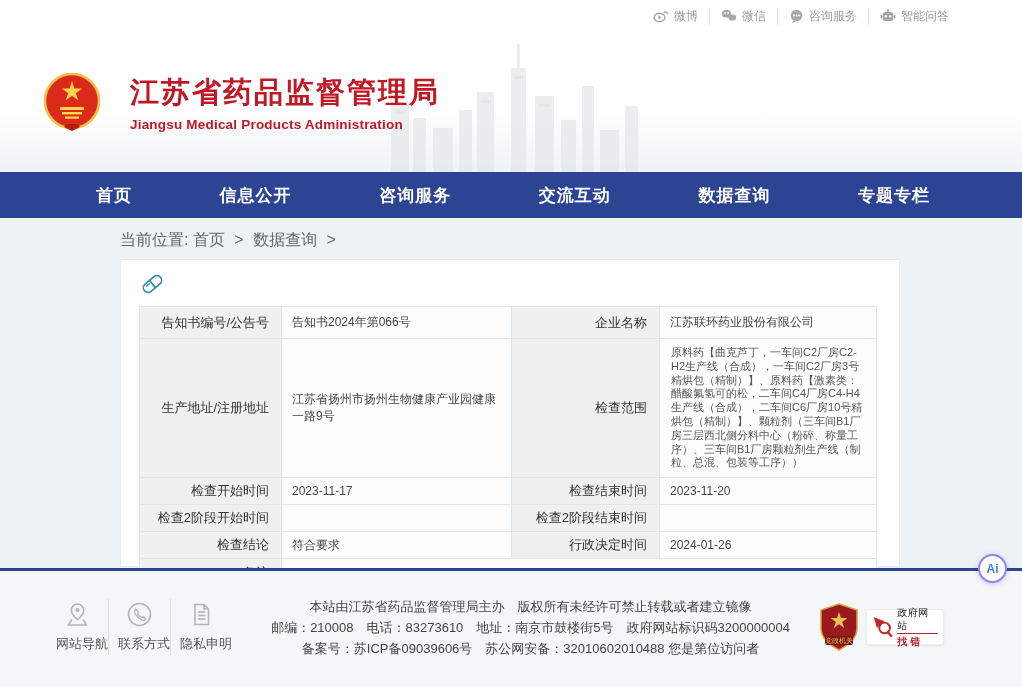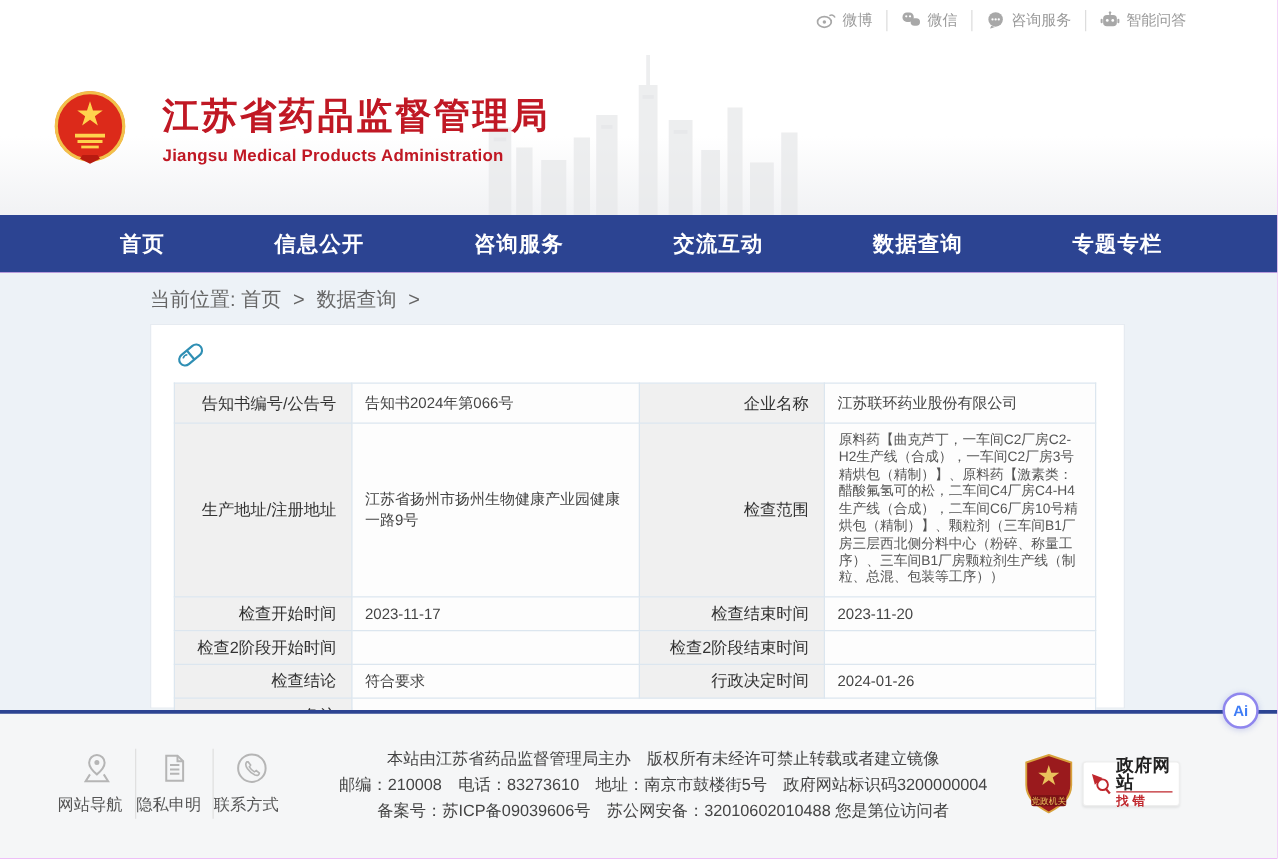--- a/index.html
+++ b/index.html
@@ -39,32 +39,32 @@
   table.rec td { border:1px solid #dce6ef; vertical-align:middle; }
   td.lbl { background:#f0f0f0; color:#333; font-size:13px; text-align:right; padding:4px 12px 4px 4px; }
   td.val { background:#fdfdfd; color:#444; font-size:12px; text-align:left; padding:4px 10px; }
   td.val.small { font-size:11px; line-height:13.8px; color:#555; padding:7px 11px; }
   tr.r0 td { height:32px; } tr.r1 td { height:115px; }
   tr.r2 td, tr.r3 td, tr.r4 td { height:27px; } tr.r5 td { height:28px; }
 
   
   .footer { position:relative; height:119px; background:#f5f6f7; border-top:3px solid #2c4492; display:flex; align-items:center; padding:4px 0 8px 0; }
   .quicklinks { display:flex; margin-left:46px; }
-  .ql-item { width:62px; text-align:left; cursor:pointer; padding:2px 0; }
+  .ql-item { width:62px; text-align:right; cursor:pointer; padding:2px 0; }
   .ql-item + .ql-item { border-left:1px solid #e0e0e0; }
   .ql-item svg { display:block; margin:0 auto; }
   .ql-label { display:block; font-size:13px; color:#555; margin-top:7px; }
 
   .footer-text { flex:1; text-align:center; font-size:13px; color:#444; line-height:21px; padding-left:10px; }
 
   .badges { display:flex; align-items:center; gap:7px; margin-right:78px; }
   .shield-badge { cursor:pointer; }
   .err-badge { width:78px; height:36px; background:#fff; border:1px solid #eee; border-radius:3px; box-shadow:0 1px 2px rgba(0,0,0,.08); display:flex; align-items:center; padding:0 5px; gap:4px; cursor:pointer; }
   .err-texts { display:flex; flex-direction:column; line-height:13px; }
-  .err-l1 { font-size:14px; color:#222; font-weight:bold; letter-spacing:.5px; }
+  .err-l1 { font-size:10px; color:#222; font-weight:normal; letter-spacing:.5px; }
   .err-l2 { font-size:10px; color:#c0272d; font-weight:bold; letter-spacing:3px; border-top:1px solid #c0272d; margin-top:1px; padding-top:1px; }
 
   .ai-btn { position:absolute; top:-17px; right:15px; width:29px; height:29px; border-radius:50%; background:#fff; border:2px solid #8f86ee; color:#3f7df6; font-size:12px; font-weight:bold; display:flex; align-items:center; justify-content:center; cursor:pointer; box-shadow:0 1px 5px rgba(60,80,200,.25); }
 </style>
 </head>
 <body>
 
 <div class="page">
 
   <div class="topbar">
@@ -232,34 +232,34 @@
       <div class="ql-item">
         <svg width="27" height="27" viewBox="0 0 27 27" fill="none" stroke="#b5b5b5" stroke-width="1.6">
           <path d="M13.5 3 a6.2 6.2 0 0 1 6.2 6.2 c0 4.2 -6.2 9.3 -6.2 9.3 s-6.2 -5.1 -6.2 -9.3 a6.2 6.2 0 0 1 6.2 -6.2 Z"></path>
           <circle cx="13.5" cy="9" r="2" fill="#b5b5b5" stroke="none"></circle>
           <path d="M8 18.5 l-3.5 5.5 h18 l-3.5 -5.5"></path>
         </svg>
         <span class="ql-label">网站导航</span>
       </div>
       <div class="ql-item">
         <svg width="27" height="27" viewBox="0 0 27 27" fill="none" stroke="#b5b5b5" stroke-width="1.6">
+          <circle cx="13.5" cy="13.5" r="11"></circle>
+          <path d="M9.5 8.5 q-2 2 .5 5.5 t6 5 q3 1 3.5 -1.5 l-2.5 -2 -1.5 1 q-2.5 -1.5 -4 -4 l1 -1.5 -2 -2.5 Z" stroke-width="1.3"></path>
+        </svg>
+        <span class="ql-label">联系方式</span>
+      </div>
+      <div class="ql-item">
+        <svg width="27" height="27" viewBox="0 0 27 27" fill="none" stroke="#b5b5b5" stroke-width="1.6">
           <path d="M7 3.5 h9 l4.5 4.5 v15.5 h-13.5 Z"></path>
           <path d="M16 3.5 v4.5 h4.5"></path>
           <line x1="10" y1="11" x2="17.5" y2="11"></line>
             <line x1="10" y1="14.5" x2="17.5" y2="14.5"></line>
             <line x1="10" y1="18" x2="17.5" y2="18"></line>
         </svg>
         <span class="ql-label">隐私申明</span>
-      </div>
-      <div class="ql-item">
-        <svg width="27" height="27" viewBox="0 0 27 27" fill="none" stroke="#b5b5b5" stroke-width="1.6">
-          <circle cx="13.5" cy="13.5" r="11"></circle>
-          <path d="M9.5 8.5 q-2 2 .5 5.5 t6 5 q3 1 3.5 -1.5 l-2.5 -2 -1.5 1 q-2.5 -1.5 -4 -4 l1 -1.5 -2 -2.5 Z" stroke-width="1.3"></path>
-        </svg>
-        <span class="ql-label">联系方式</span>
       </div>
     </div>
 
     <div class="footer-text">
       <div>本站由江苏省药品监督管理局主办　版权所有未经许可禁止转载或者建立镜像</div>
       <div>邮编：210008　电话：83273610　地址：南京市鼓楼街5号　政府网站标识码3200000004</div>
       <div>备案号：苏ICP备09039606号　苏公网安备：32010602010488 您是第位访问者</div>
     </div>
 
     <div class="badges">

